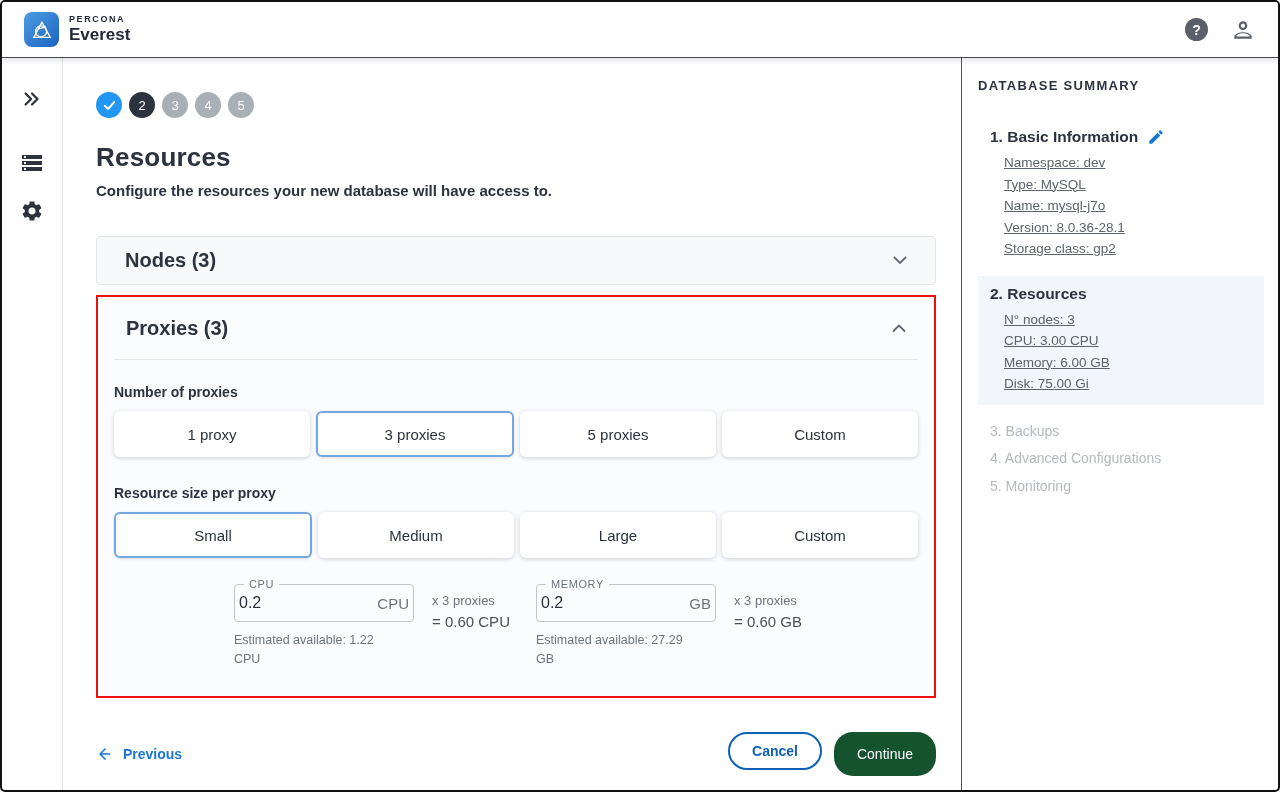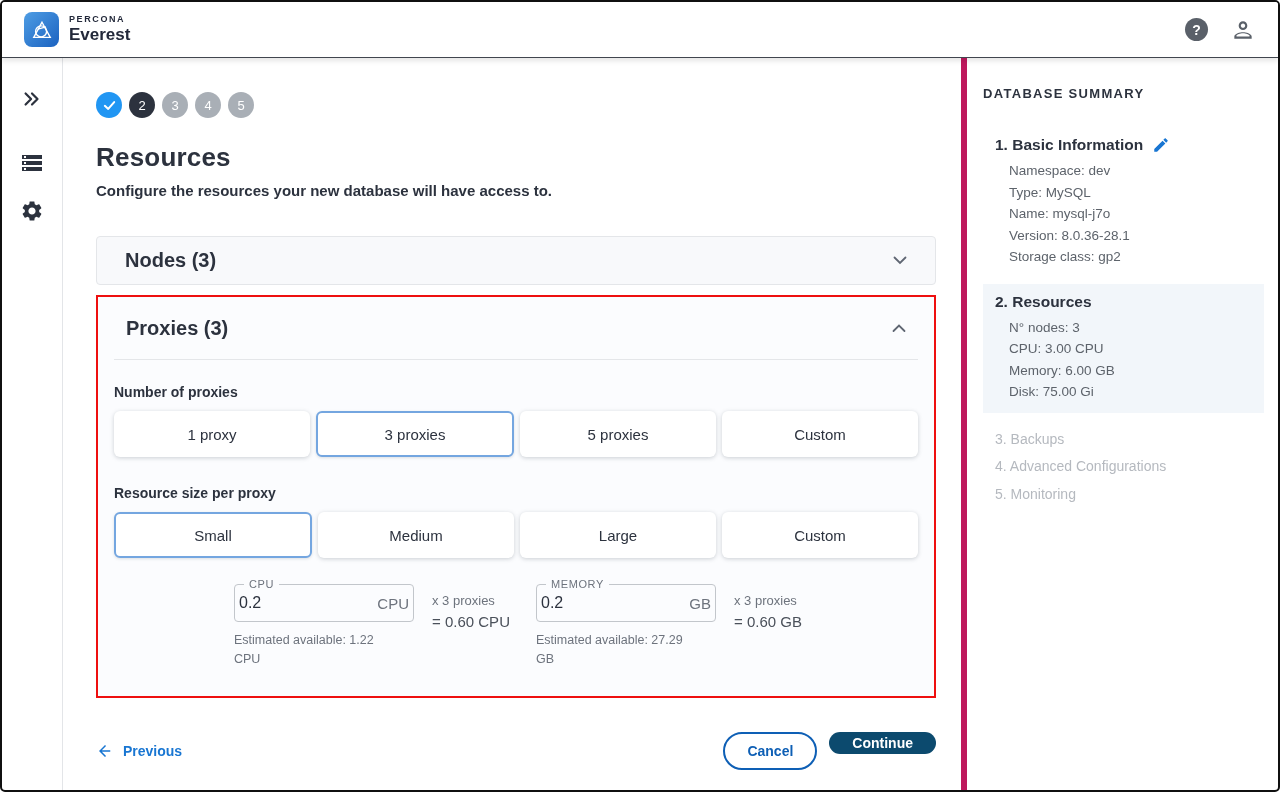--- a/index.html
+++ b/index.html
@@ -78,35 +78,35 @@
   .mult-line2 { font-size:15px; color:#4a505a; margin-top:5px; }
 
   
   .footer { display:flex; align-items:center; margin-top:34px; }
   .prev-link { display:flex; align-items:center; gap:9px; color:#1976d2; font-size:14px;
                font-weight:700; cursor:pointer; }
   .footer-right { margin-left:auto; display:flex; gap:12px; }
   .btn-cancel { height:38px; padding:0 22px; border-radius:19px; border:2px solid #0e5fb5;
                 background:#fff; color:#0e5fb5; font-size:14px; font-weight:700;
                 font-family:inherit; cursor:pointer; }
-  .btn-continue { height:22px; padding:0 23px; border-radius:19px; border:none;
-                  background:#0c4a6e; color:#fff; font-size:14px; font-weight:700;
+  .btn-continue { height:44px; padding:0 23px; border-radius:19px; border:none;
+                  background:#14532d; color:#fff; font-size:14px; font-weight:400;
                   font-family:inherit; cursor:pointer; }
 
   
-  .rightbar { flex:0 0 317px; border-left:6px solid #be185d; padding:28px 14px 0 16px; }
+  .rightbar { flex:0 0 317px; border-left:1px solid #be185d; padding:20px 14px 0 16px; }
   .summary-title { font-size:13px; font-weight:700; letter-spacing:1.3px; color:#2c323e; }
   .summary-section { padding:9px 6px 10px 12px; margin-top:2px; }
   .summary-section.first { margin-top:26px; }
   .summary-section.highlight { background:#f2f6fa; margin-top:6px; }
   .sec-title-row { display:flex; align-items:center; gap:9px; }
   .sec-title { font-size:15.5px; font-weight:700; color:#2c323e; }
   .edit-btn { display:flex; cursor:pointer; }
   .sec-items { margin-top:6px; padding-left:14px; }
-  .sec-item { font-size:13.5px; color:#5d636b; line-height:21.5px; }
+  .sec-item { font-size:13.5px; color:#5d636b; line-height:21.5px;text-decoration:underline; }
   .disabled-list { margin-top:16px; padding-left:12px; }
   .disabled-item { font-size:14px; color:#b5b9bf; line-height:21.5px; margin-top:6px; }
 </style>
 </head>
 <body>
 
 <div class="frame">
 
   <div class="topbar">
     <div class="logo-sq">

